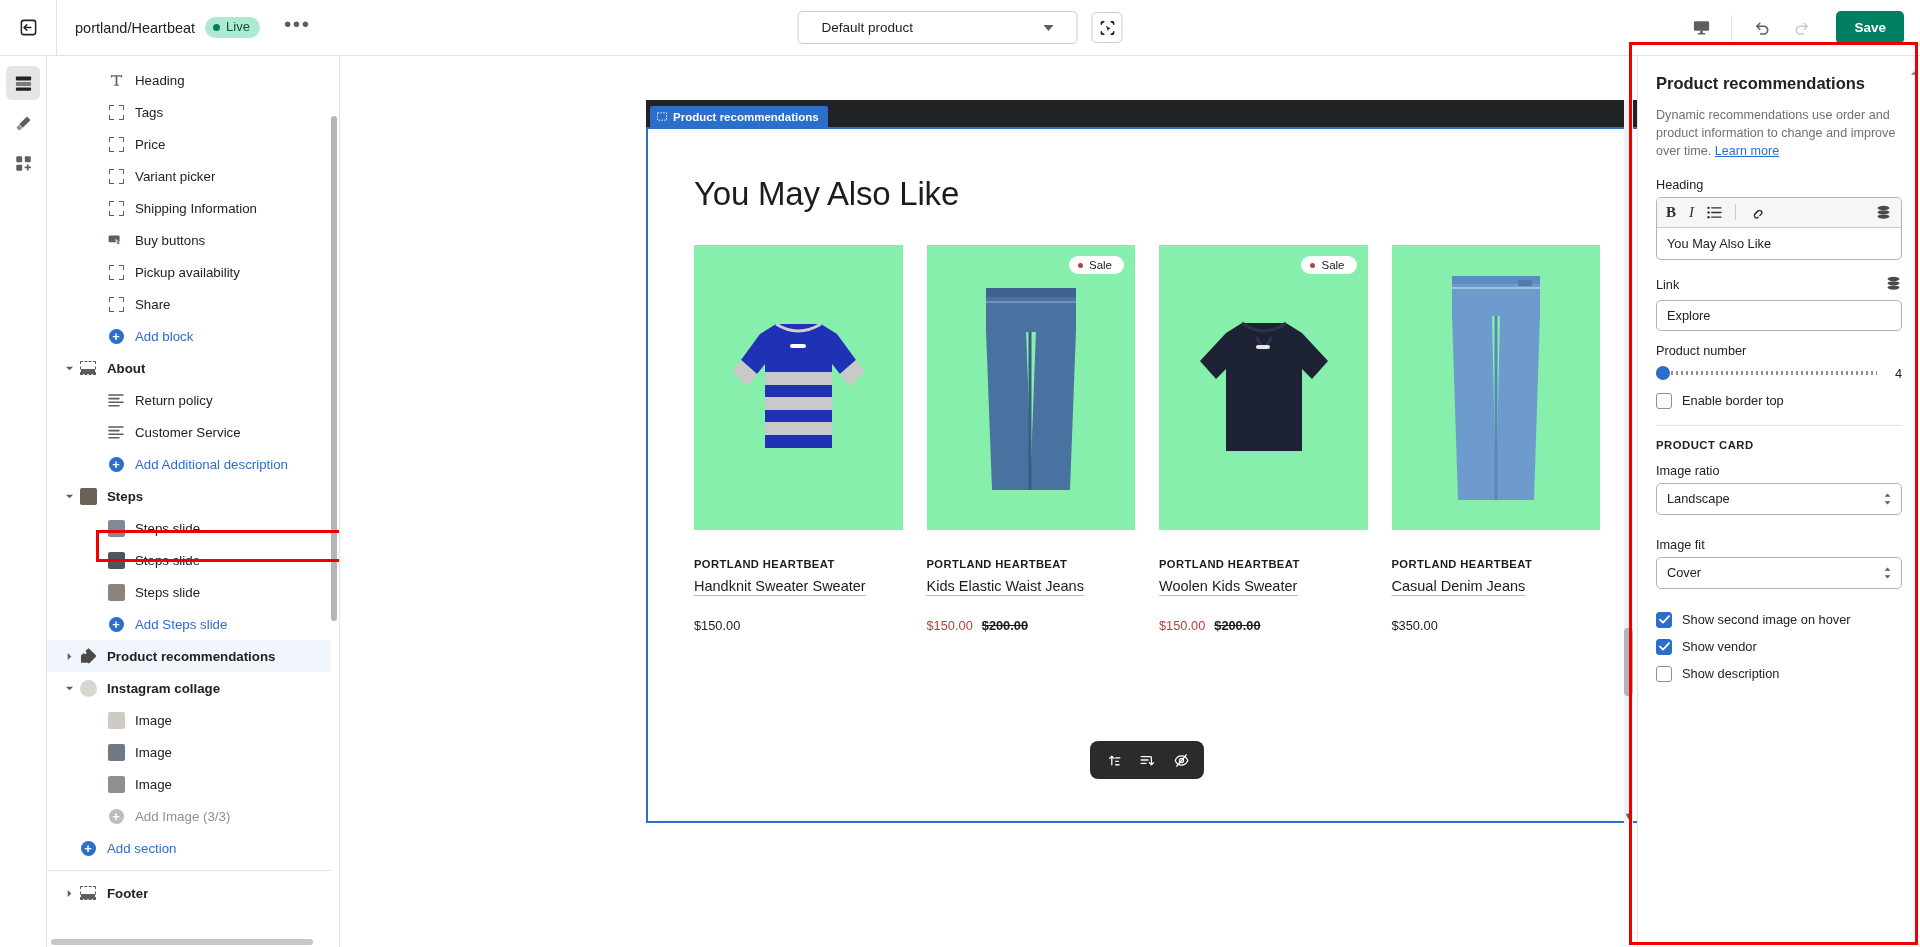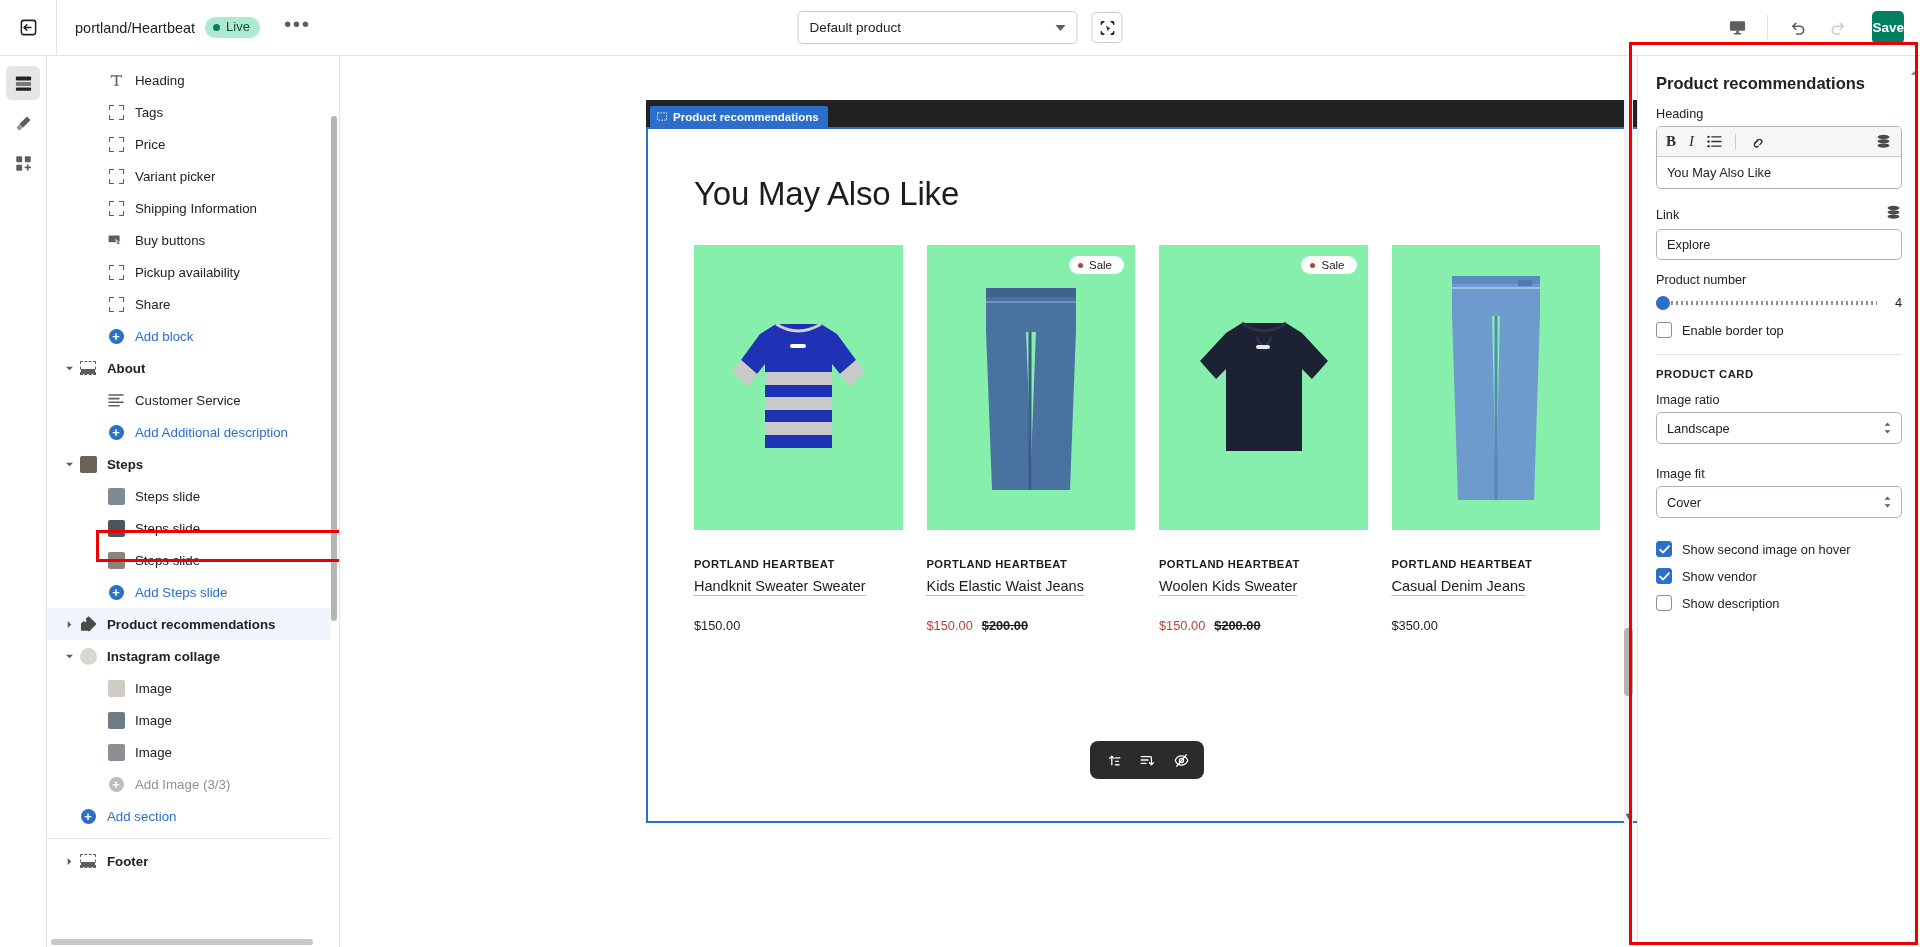--- a/index.html
+++ b/index.html
@@ -34,38 +34,38 @@
     margin-left: 14px; font-size: 21px; letter-spacing: 1.5px; color: #5c5f62;
     cursor: pointer; line-height: 10px; padding-bottom: 8px;
   }
   .tb-center {
     position: absolute; left: 50%; transform: translateX(-50%);
     display: flex; align-items: center; gap: 14px;
   }
   .prod-select {
     width: 280px; height: 33px; border: 1px solid #c9cccf; border-radius: 5px;
     background: #fff; display: flex; align-items: center; justify-content: space-between;
-    padding: 0 11px; font-size: 13.5px; color: #202223; cursor: pointer;
+    padding: 0 23px; font-size: 13.5px; color: #202223; cursor: pointer;
   }
   .prod-select .caret { width: 0; height: 0; border-left: 5px solid transparent; border-right: 5px solid transparent; border-top: 6px solid #5c5f62; }
   .select-tool-btn {
     width: 31px; height: 31px; border: 1px solid #c9cccf; border-radius: 5px;
     background: #fff; display: flex; align-items: center; justify-content: center; cursor: pointer;
   }
   .tb-right {
     margin-left: auto; display: flex; align-items: center; gap: 0; padding-right: 16px;
   }
   .icon-btn {
     width: 40px; height: 40px; display: flex; align-items: center; justify-content: center;
     cursor: pointer; border-radius: 5px;
   }
   .vdiv { width: 1px; height: 26px; background: #e1e3e5; margin: 0 10px; }
   .save-btn {
     background: #008060; color: #fff; border: none; border-radius: 5px;
-    height: 33px; padding: 0 0; font-size: 13.5px; font-weight: bold;
+    height: 33px; padding: 0 18px; font-size: 13.5px; font-weight: bold;
     cursor: pointer; margin-left: 14px; font-family: "Liberation Sans", sans-serif;
   }
 
   
   .body-row { flex: 1; display: flex; min-height: 0; position: relative; }
 
   
   .rail {
     width: 47px; flex: 0 0 47px; background: #fff; border-right: 1px solid #e1e3e5;
     padding-top: 10px; display: flex; flex-direction: column; align-items: center; gap: 6px;
@@ -458,20 +458,31 @@
           <div class="srow section">
             <span class="arrow">
               <svg width="9" height="9" viewBox="0 0 10 10">
                 <path d="M1 3l4 4 4-4z" fill="#5c5f62"></path>
               </svg>
             </span>
             <span class="sicon">
               <span class="sec-icon"></span>
             </span>
             <span class="slabel">About</span>
+          </div>
+          <div class="srow child">
+            <span class="arrow spacer"></span>
+            <span class="sicon">
+              <svg width="16" height="14" viewBox="0 0 16 14">
+                <g stroke="#5c5f62" stroke-width="1.6" stroke-linecap="round">
+                  <path d="M1 2h14M1 5.6h10M1 9.2h14M1 12.8h10"></path>
+                </g>
+              </svg>
+            </span>
+            <span class="slabel">Return policy</span>
           </div>
           <div class="srow child">
             <span class="arrow spacer"></span>
             <span class="sicon">
               <svg width="16" height="14" viewBox="0 0 16 14">
                 <g stroke="#5c5f62" stroke-width="1.6" stroke-linecap="round">
                   <path d="M1 2h14M1 5.6h10M1 9.2h14M1 12.8h10"></path>
                 </g>
               </svg>
             </span>
@@ -732,20 +743,23 @@
       <div class="scroll-arrow" style="top:46px;">▲</div>
       <div class="canvas-vscroll">
         <div class="thumbv"></div>
       </div>
       <div class="scroll-arrow" style="top:753px;">▼</div>
     </div>
 
     <div class="rpanel">
       <div class="rp-inner">
         <div class="rp-title">Product recommendations</div>
+        <div class="rp-desc">
+          <span>Dynamic recommendations use order and product information to change and improve over time. </span><a href="#">Learn more</a>
+        </div>
 
         <label class="rp-label">Heading</label>
         <div class="rte">
           <div class="rte-bar">
             <span class="rte-btn" style="font-weight:bold;font-family:'Liberation Serif',serif;font-size:15px;">B</span>
             <span class="rte-btn" style="font-style:italic;font-family:'Liberation Serif',serif;font-size:15px;">I</span>
             <span class="rte-btn">
               <svg width="15" height="13" viewBox="0 0 16 14" fill="none">
                 <circle cx="1.6" cy="2" r="1.3" fill="#2f2f2f"></circle>
                   <circle cx="1.6" cy="7" r="1.3" fill="#2f2f2f"></circle>

